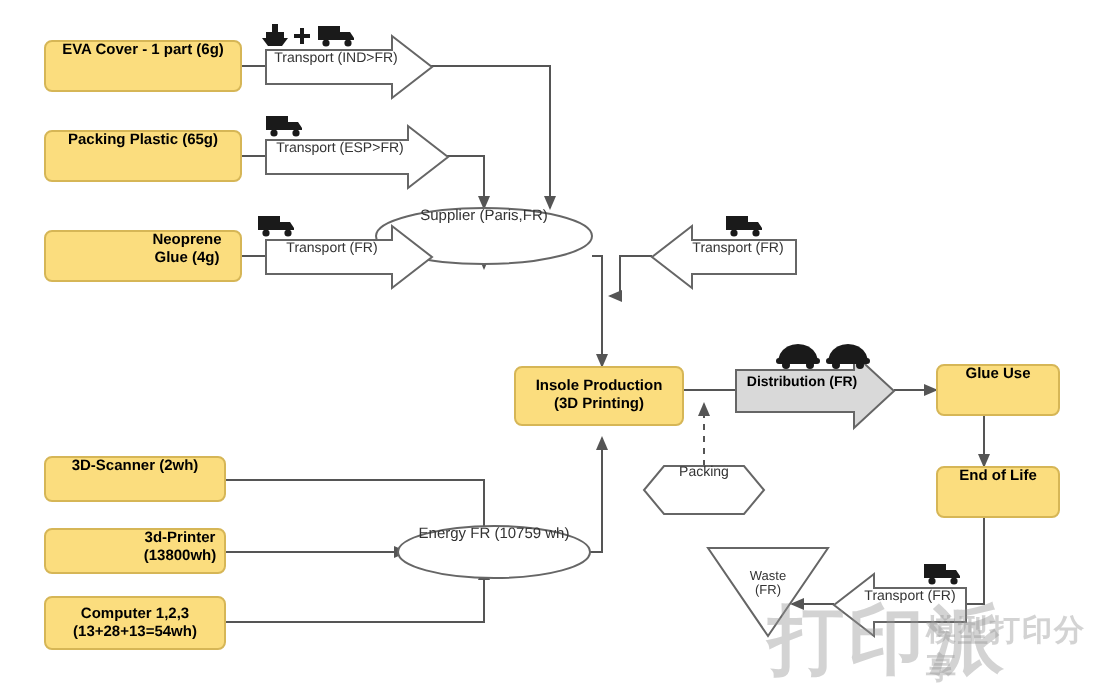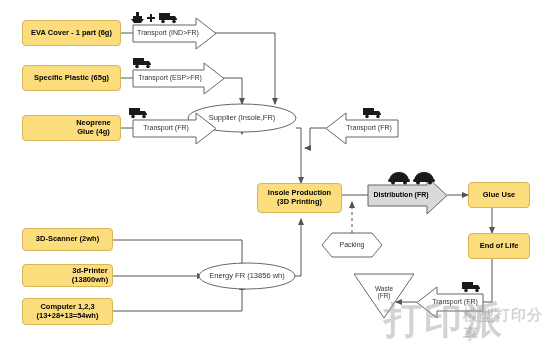--- a/index.html
+++ b/index.html
@@ -3,21 +3,21 @@
 <meta charset="utf-8">
 <style>
   html,body{margin:0;padding:0;background:#ffffff;}
   body{
     font-family:"Liberation Sans","DejaVu Sans",sans-serif;
     width:550px;height:344px;overflow:hidden;position:relative;
   }
   #stage{position:relative;width:550px;height:344px;background:#fff;}
   #stage svg{position:absolute;left:0;top:0;}
 
-  .node{position:absolute;box-sizing:border-box;display:flex;align-items:center;
+  .node{position:absolute;box-sizing:border-box;display:flex;
         justify-content:center;text-align:center;line-height:1.15;}
 
   .yellow-box{
     background:#fbdd7e;border:1px solid #d6b656;border-radius:4px;
     color:#000;font-weight:bold;font-size:7.5px;
   }
   .oval{
     background:#ffffff;border:1px solid #666666;border-radius:999px;
     color:#333;font-size:7.5px;font-weight:normal;
   }
@@ -161,46 +161,46 @@
       <circle cx="418" cy="182.5" r="2"></circle>
         <circle cx="430" cy="182.5" r="2"></circle>
     </g>
   </svg>
 
   <div class="node yellow-box" style="left:22px;top:20px;width:99px;height:26px;">
     <span>EVA Cover - 1 part (6g)</span>
   </div>
 
   <div class="node yellow-box" style="left:22px;top:65px;width:99px;height:26px;">
-    <span>Specific Plastic   (65g)</span>
+    <span>Packing Plastic   (65g)</span>
   </div>
 
   <div class="node yellow-box" style="left:22px;top:115px;width:99px;height:26px;padding-left:44px;">
     <span>Neoprene Glue (4g)</span>
   </div>
 
   <div class="node yellow-box" style="left:22px;top:228px;width:91px;height:23px;">
     <span>3D-Scanner (2wh)</span>
   </div>
 
   <div class="node yellow-box" style="left:22px;top:264px;width:91px;height:23px;padding-left:45px;">
     <span>3d-Printer (13800wh)</span>
   </div>
 
   <div class="node yellow-box" style="left:22px;top:298px;width:91px;height:27px;flex-direction:column;">
     <span>Computer 1,2,3</span>
     <span>(13+28+13=54wh)</span>
   </div>
 
   <div class="node oval" style="left:188px;top:104px;width:108px;height:28px;background:transparent;border:none;">
-    <span>Supplier (Insole,FR)</span>
+    <span>Supplier (Paris,FR)</span>
   </div>
 
   <div class="node oval" style="left:199px;top:263px;width:96px;height:26px;background:transparent;border:none;">
-    <span>Energy FR (13856 wh)</span>
+    <span>Energy FR (10759 wh)</span>
   </div>
 
   <div class="node yellow-box" style="left:257px;top:183px;width:85px;height:30px;flex-direction:column;">
     <span>Insole Production</span>
     <span>(3D Printing)</span>
   </div>
 
   <div class="node hexlabel" style="left:322px;top:233px;width:60px;height:24px;">
     <span>Packing</span>
   </div>

